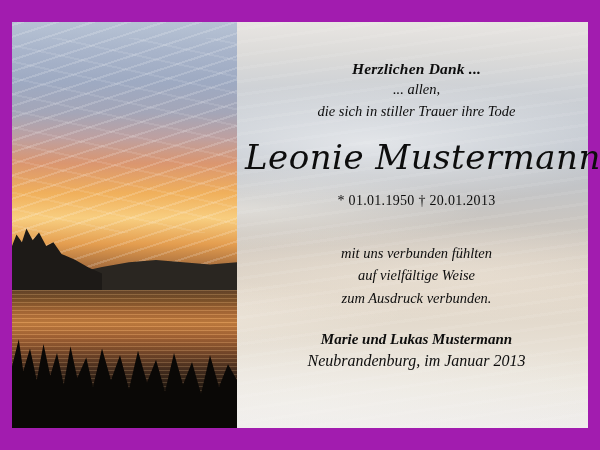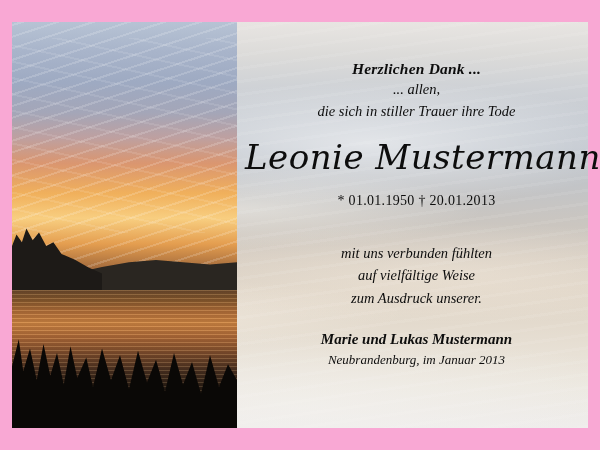--- a/index.html
+++ b/index.html
@@ -10,21 +10,21 @@
   body {
     width: 600px;
     height: 450px;
     overflow: hidden;
     font-family: "Liberation Serif", serif;
   }
   .card {
     position: relative;
     width: 600px;
     height: 450px;
-    background: #f9a8d4;
+    background: #a21caf;
     box-sizing: border-box;
   }
   
   .sky {
     position: absolute;
     left: 12px;
     top: 22px;
     width: 576px;
     height: 406px;
     background:
@@ -230,21 +230,21 @@
   }
   .body-text div { white-space: nowrap; }
   .signers {
     margin-top: 22px;
     font-size: 15px;
     font-weight: bold;
     font-style: italic;
   }
   .place {
     margin-top: 4px;
-    font-size: 13px;
+    font-size: 16px;
     font-style: italic;
   }
 </style>
 </head>
 <body>
 
 <div class="card">
 
   <div class="sky"></div>
 
@@ -268,21 +268,21 @@
       <div>die sich in stiller Trauer ihre Tode</div>
     </div>
 
     <div class="name">Leonie Mustermann</div>
 
     <div class="dates">* 01.01.1950   † 20.01.2013</div>
 
     <div class="body-text">
       <div>mit uns verbunden fühlten</div>
       <div>auf vielfältige Weise</div>
-      <div>zum Ausdruck unserer.</div>
+      <div>zum Ausdruck verbunden.</div>
     </div>
 
     <div class="signers">Marie und Lukas Mustermann</div>
 
     <div class="place">Neubrandenburg, im Januar 2013</div>
 
   </div>
 </div>
 
 </body></html>

